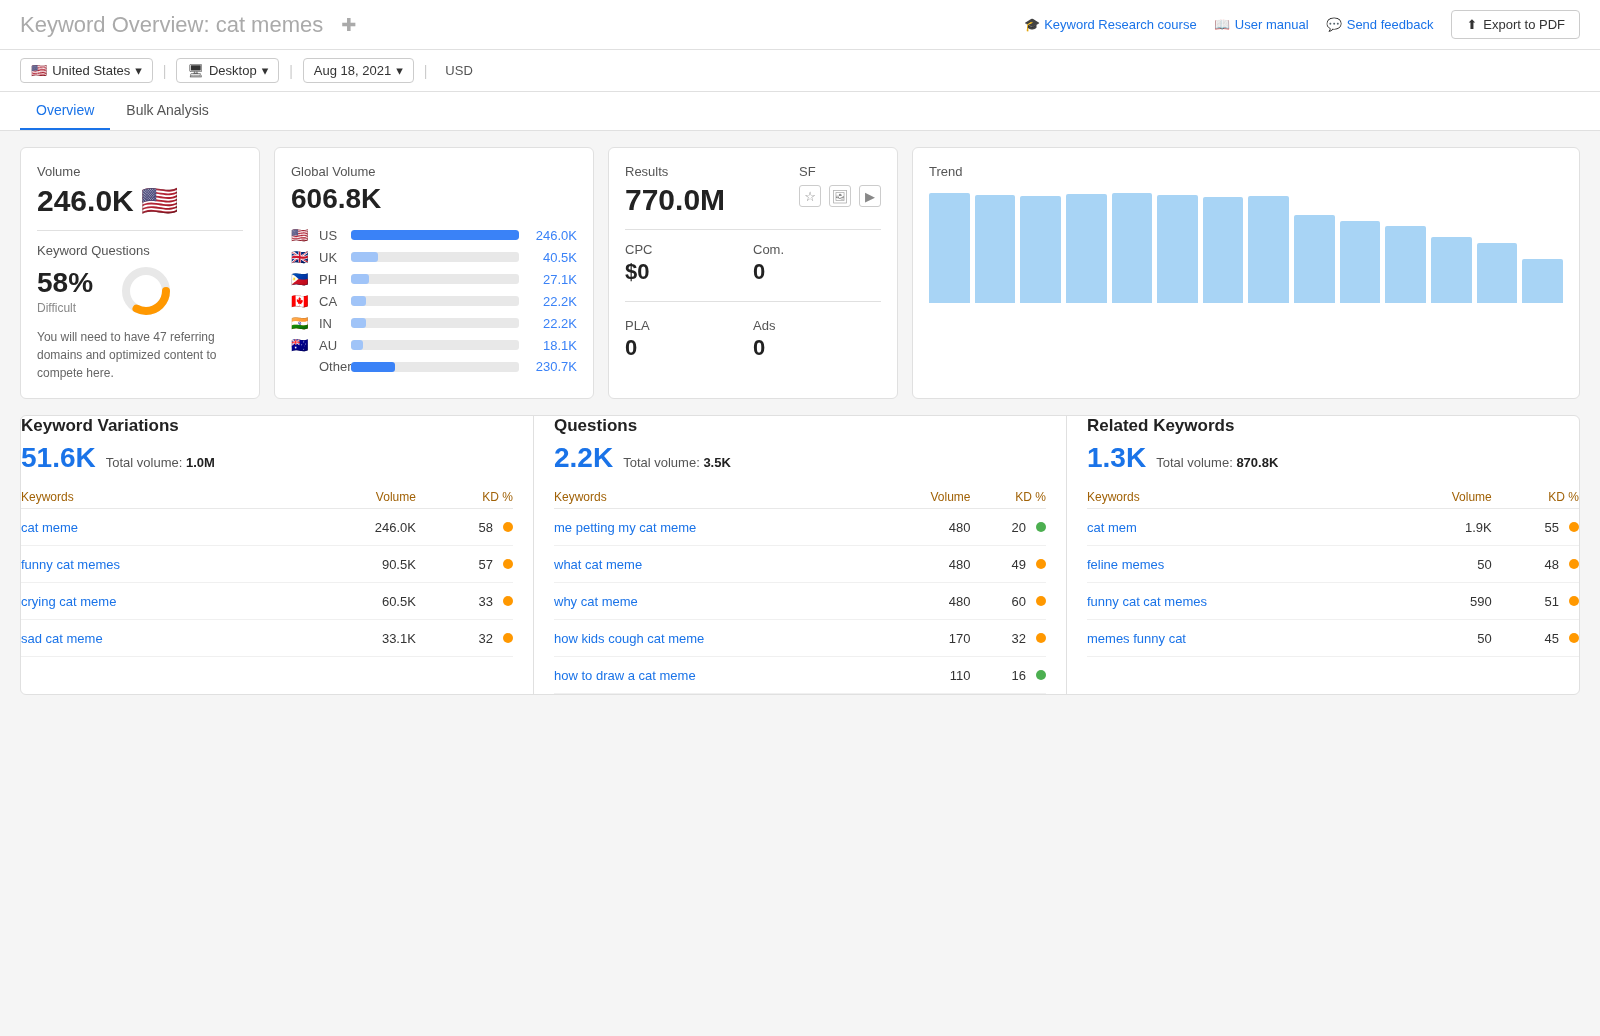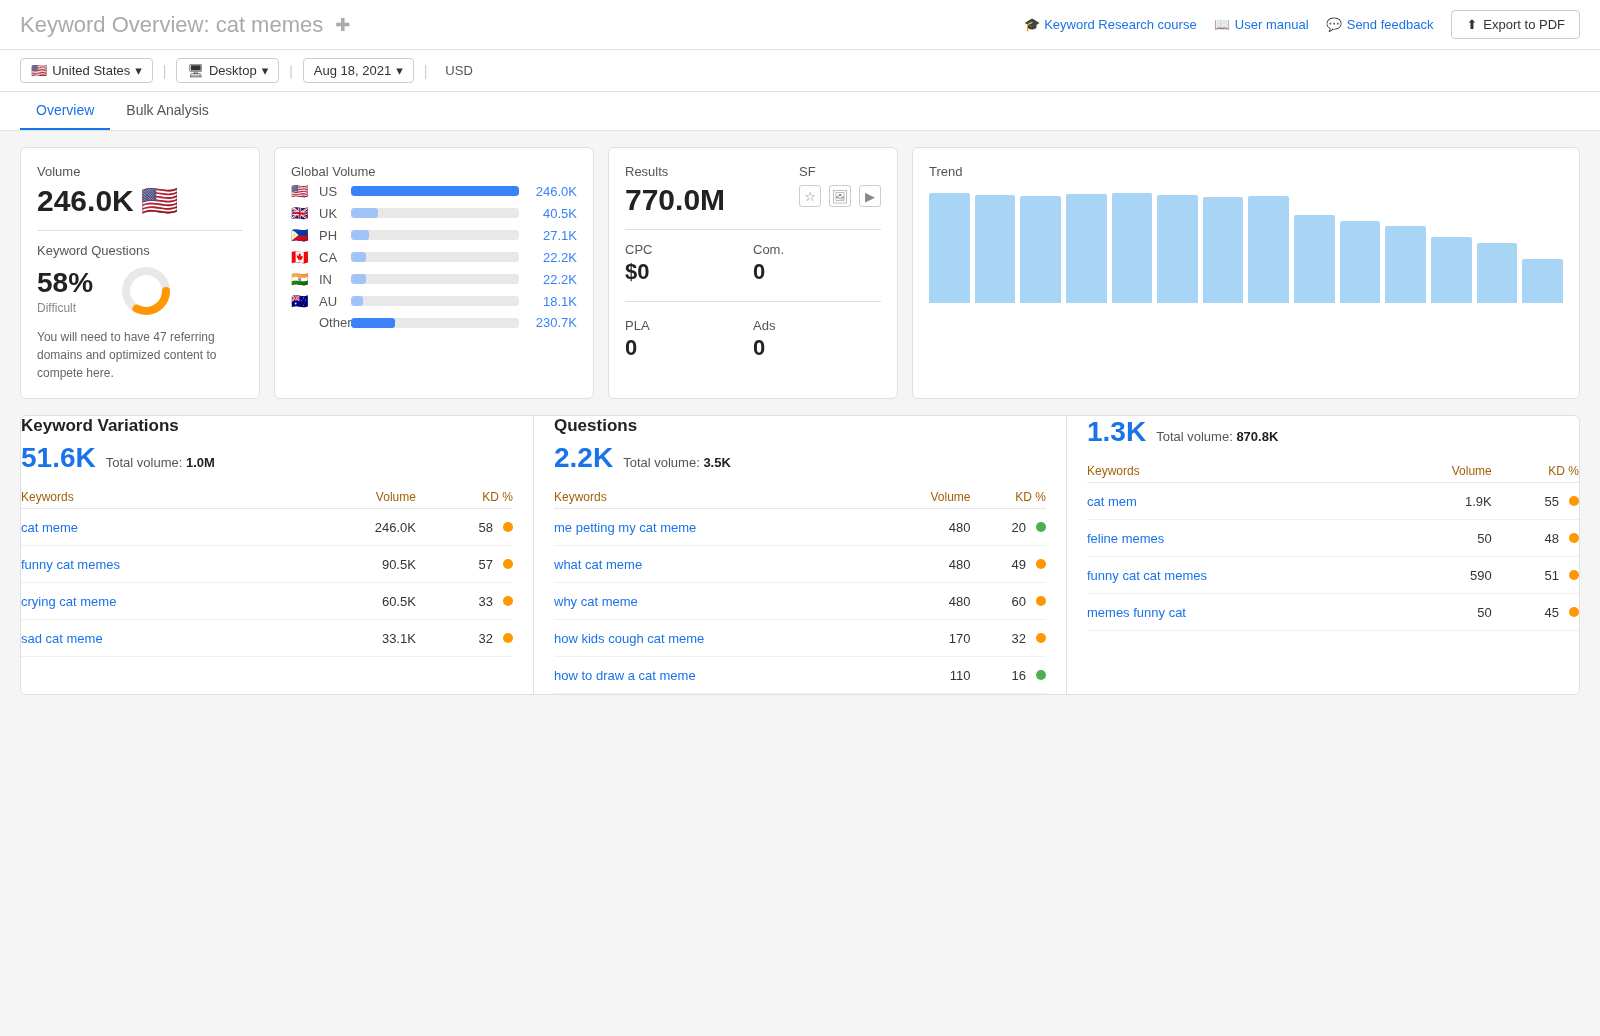--- a/index.html
+++ b/index.html
@@ -86,21 +86,21 @@
     .dot-orange { background: #ff9800; }
     .td-vol { font-size: 13px; color: #333; }
     .td-kd { font-size: 13px; color: #333; display: flex; align-items: center; justify-content: flex-end; gap: 4px; }
 
     .col-border { border-right: 1px solid #e0e0e0; padding-right: 20px; margin-right: 6px; }
   </style>
 </head>
 <body>
 
 <div class="top-bar">
-  <div style="display:flex;align-items:center;gap:6px;">
+  <div style="display:flex;align-items:center;gap:12px;">
     <span class="top-bar-title">
       <span>Keyword Overview:</span>
       <span style="color:#aaa;font-weight:400;"> </span>
       <span style="color:#aaa;font-weight:400;">cat memes</span>
     </span>
     <span class="top-bar-plus">✚</span>
   </div>
   <div class="top-bar-links">
     <a class="top-bar-link">
       <span>🎓</span>
@@ -170,20 +170,21 @@
             <circle cx="27" cy="27" r="20" fill="none" stroke="#e8e8e8" stroke-width="8"></circle>
             <circle cx="27" cy="27" r="20" fill="none" stroke="#ff9800" stroke-width="8" stroke-dasharray="72.5 125.6" stroke-dashoffset="31.4" stroke-linecap="round"></circle>
           </svg>
         </div>
       </div>
       <div class="kd-desc">You will need to have 47 referring domains and optimized content to compete here.</div>
     </div>
 
     <div class="card card-global">
       <div class="card-label">Global Volume</div>
+      <div class="gv-value">606.8K</div>
       <div id="country-bars">
           <div class="country-row">
             <span class="country-flag">🇺🇸</span>
             <span class="country-code">US</span>
             <div class="bar-container">
               <div class="bar-fill bar-blue" style="width: 100%;"></div>
             </div>
             <span class="country-num">246.0K</span>
           </div>
           <div class="country-row">
@@ -400,20 +401,21 @@
                 <td class="right td-vol">110</td>
                 <td class="right">
                   <div class="td-kd">16<span class="kd-dot dot-green"></span></div>
                 </td>
               </tr>
             </tbody>
         </table>
       </div>
 
       <div class="bottom-col">
+        <div class="section-title">Related Keywords</div>
         <div class="section-header-row">
           <span class="section-count">1.3K</span>
           <span class="section-total">
             <span>Total volume:</span>
             <strong>870.8K</strong>
           </span>
         </div>
         <table class="kw-table">
           <thead>
             <tr>

